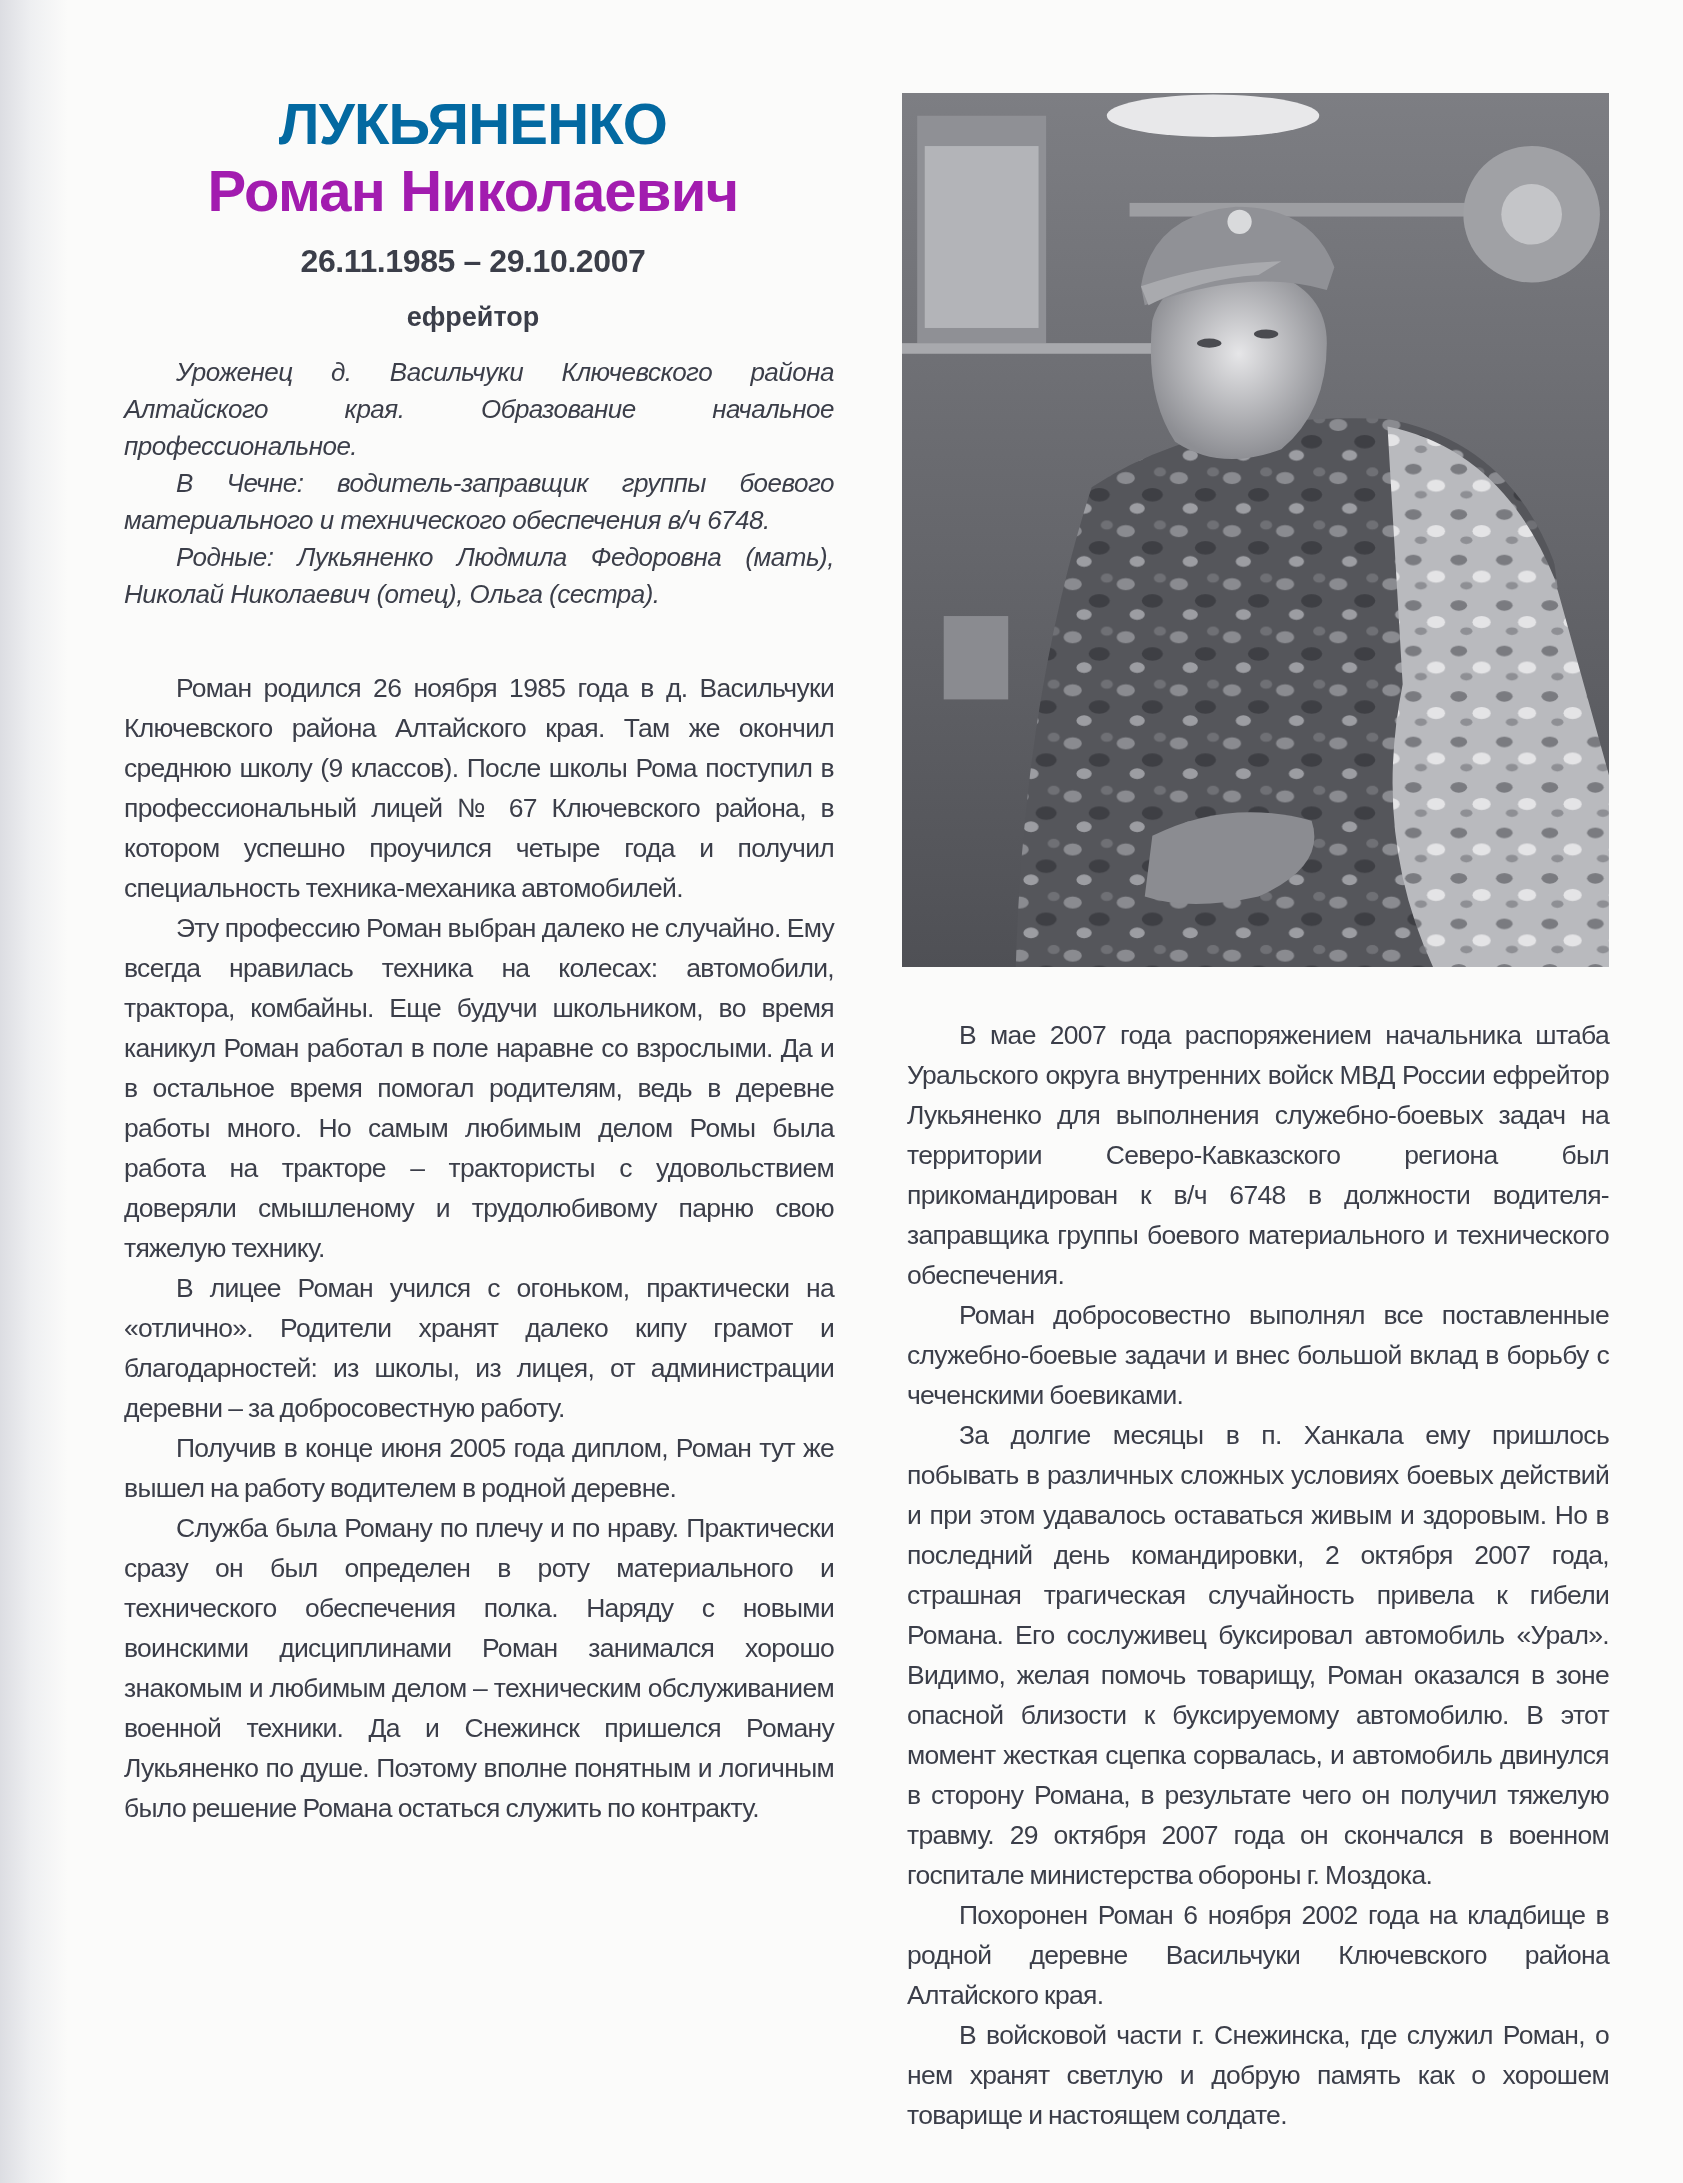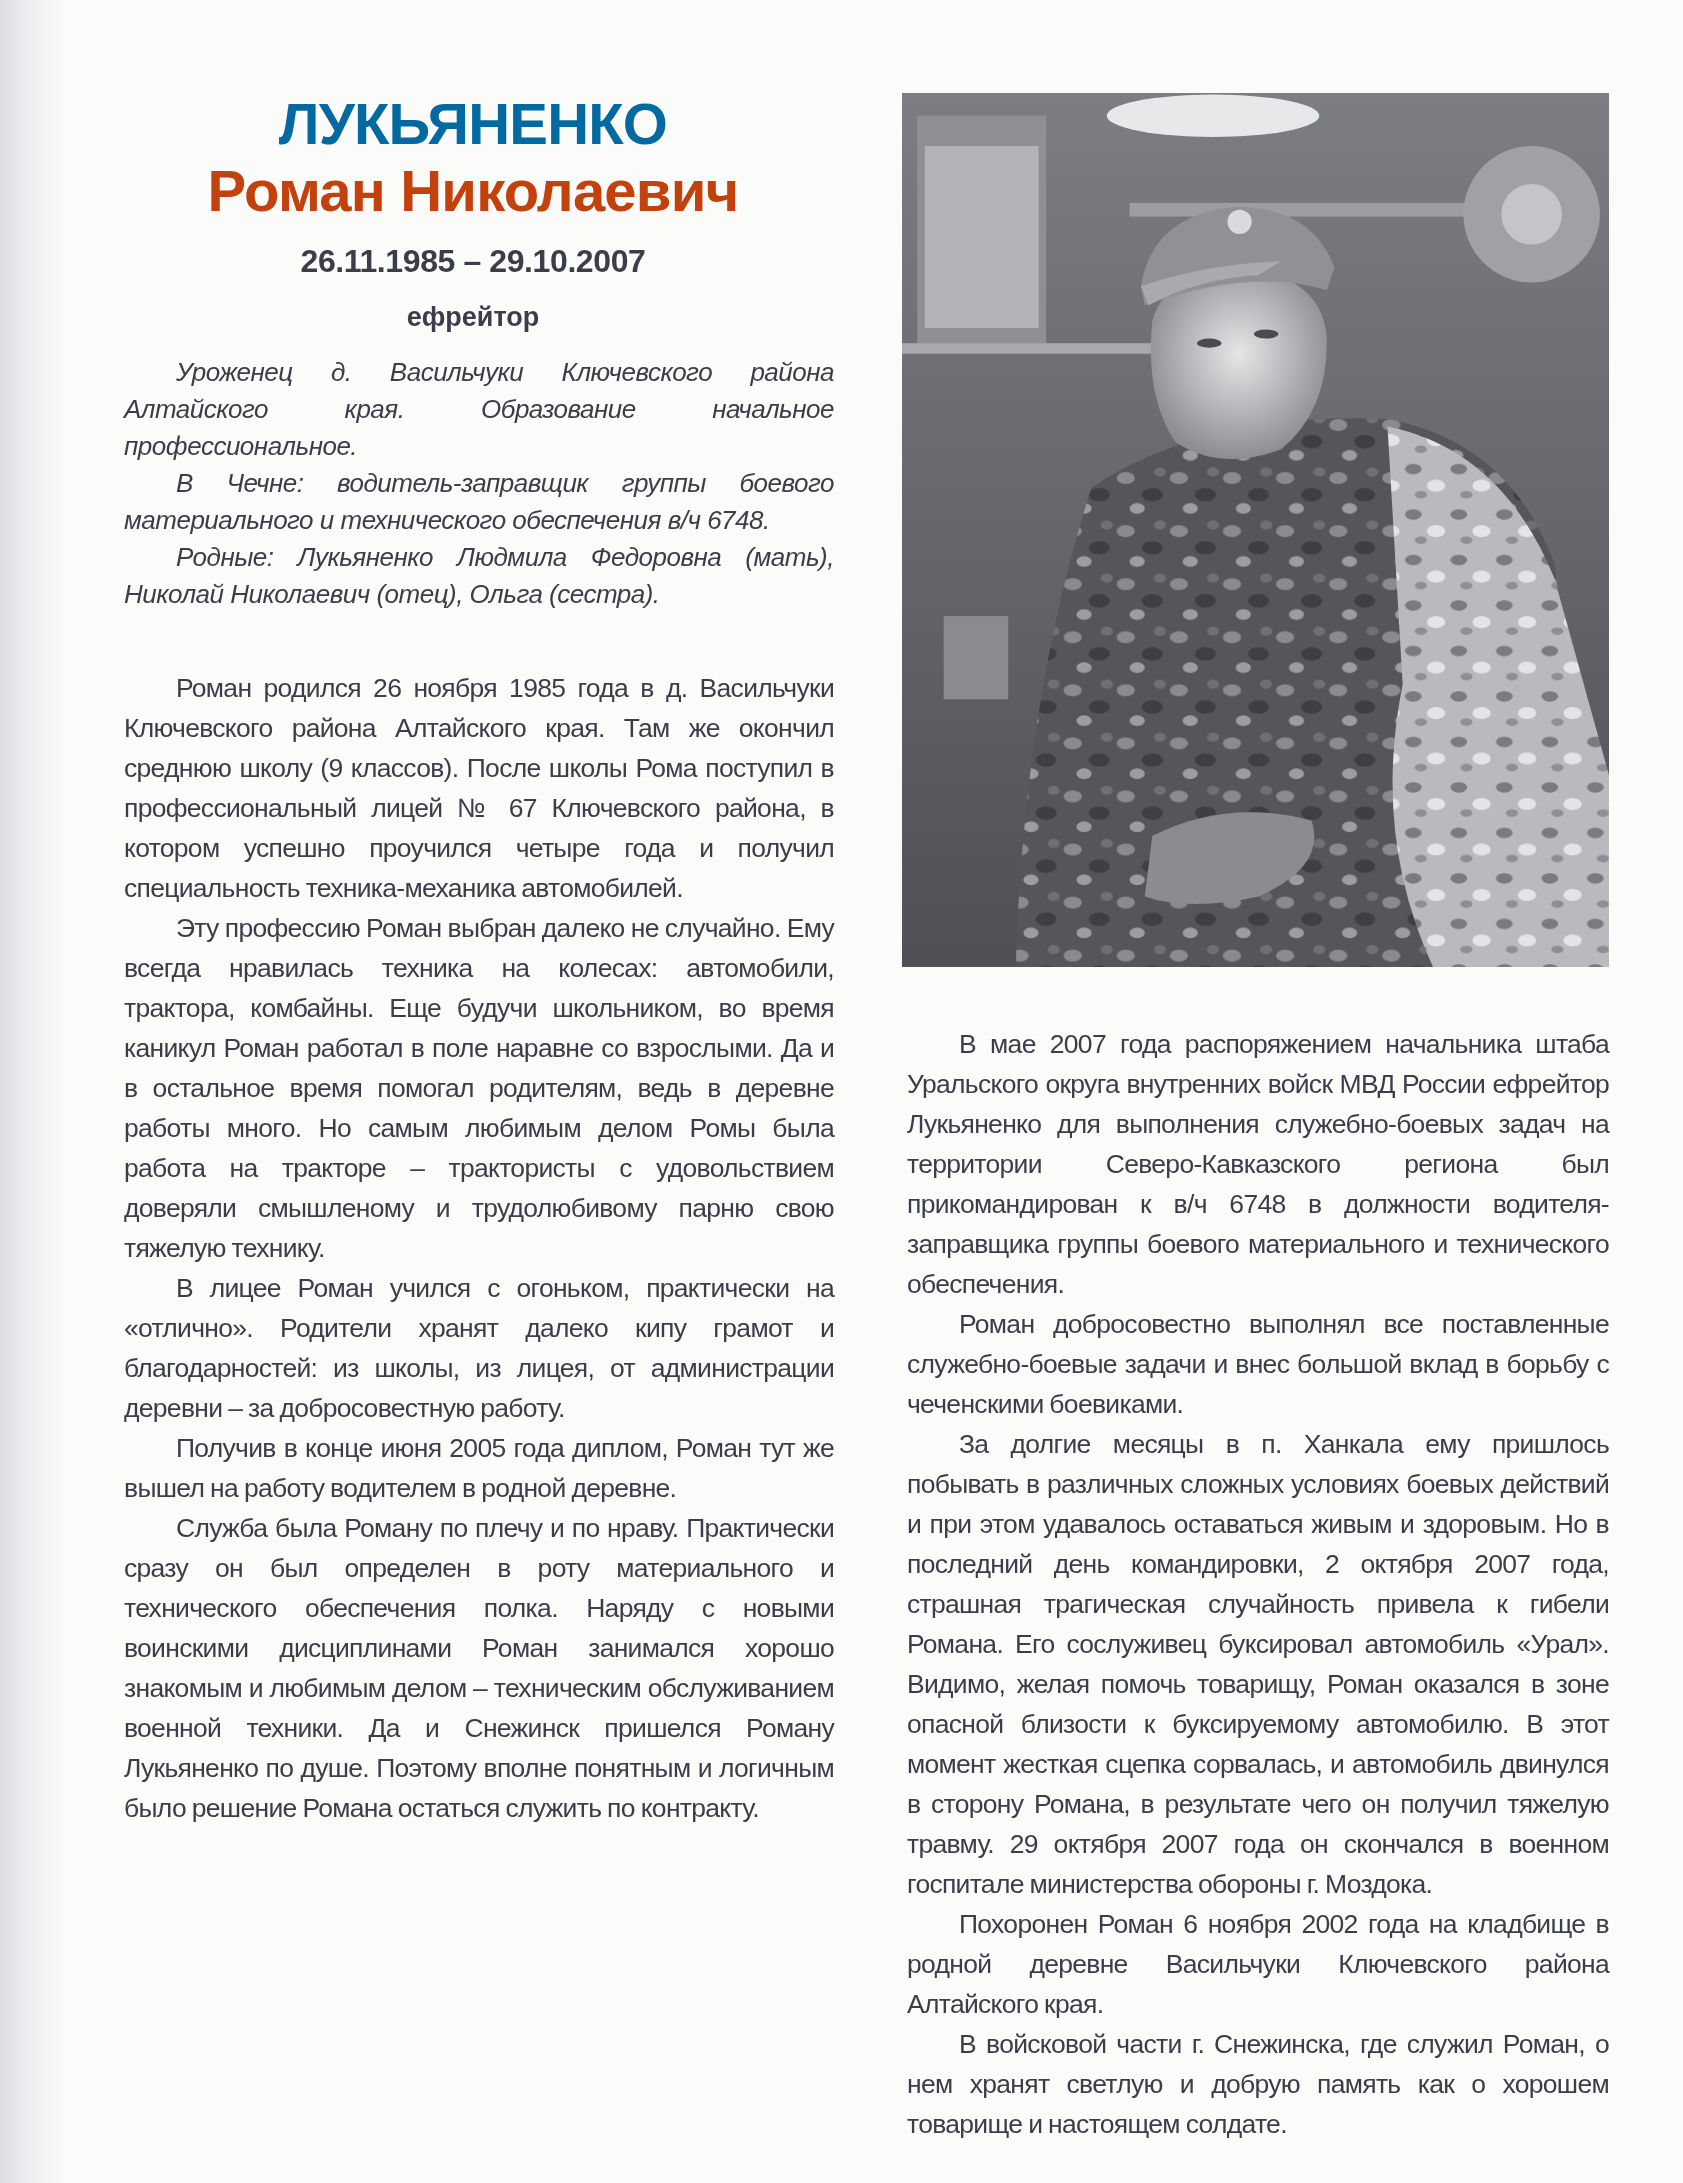--- a/index.html
+++ b/index.html
@@ -22,21 +22,21 @@
   #left-col { left: 124px; top: 91px; width: 710px; }
   #right-col { left: 907px; top: 1015px; width: 702px; }
 
   .header { text-align: center; width: 758px; margin-left: -30px; }
   .surname {
     font-weight: bold; font-size: 58px; line-height: 65px; letter-spacing: -0.8px;
     color: #0369a1; margin: 0;
   }
   .given {
     font-weight: bold; font-size: 58px; line-height: 70px; letter-spacing: -0.8px;
-    color: #c2410c; margin: 0;
+    color: #a21caf; margin: 0;
   }
   .dates {
     font-weight: bold; font-size: 32px; line-height: 46px; margin-top: 12px; letter-spacing: -0.4px;
   }
   .rank {
     font-weight: bold; font-size: 27px; line-height: 38px; margin-top: 13.7px;
   }
 
   .info {
     margin-top: 18px;
@@ -47,21 +47,20 @@
     letter-spacing: -0.5px;
   }
   .info p { margin: 0; text-indent: 52px; }
 
   .body-text {
     font-size: 26.5px;
     line-height: 40px;
     text-align: justify;
     letter-spacing: -0.7px;
     word-spacing: -0.8px;
-    margin-top: 9px;
   }
   .body-text p { margin: 0; text-indent: 52px; }
   #left-body { margin-top: 55px; }
 
   #photo {
     position: absolute;
     left: 902px; top: 93px; width: 707px; height: 874px;
     overflow: hidden;
     background: #6b6c70;
   }

